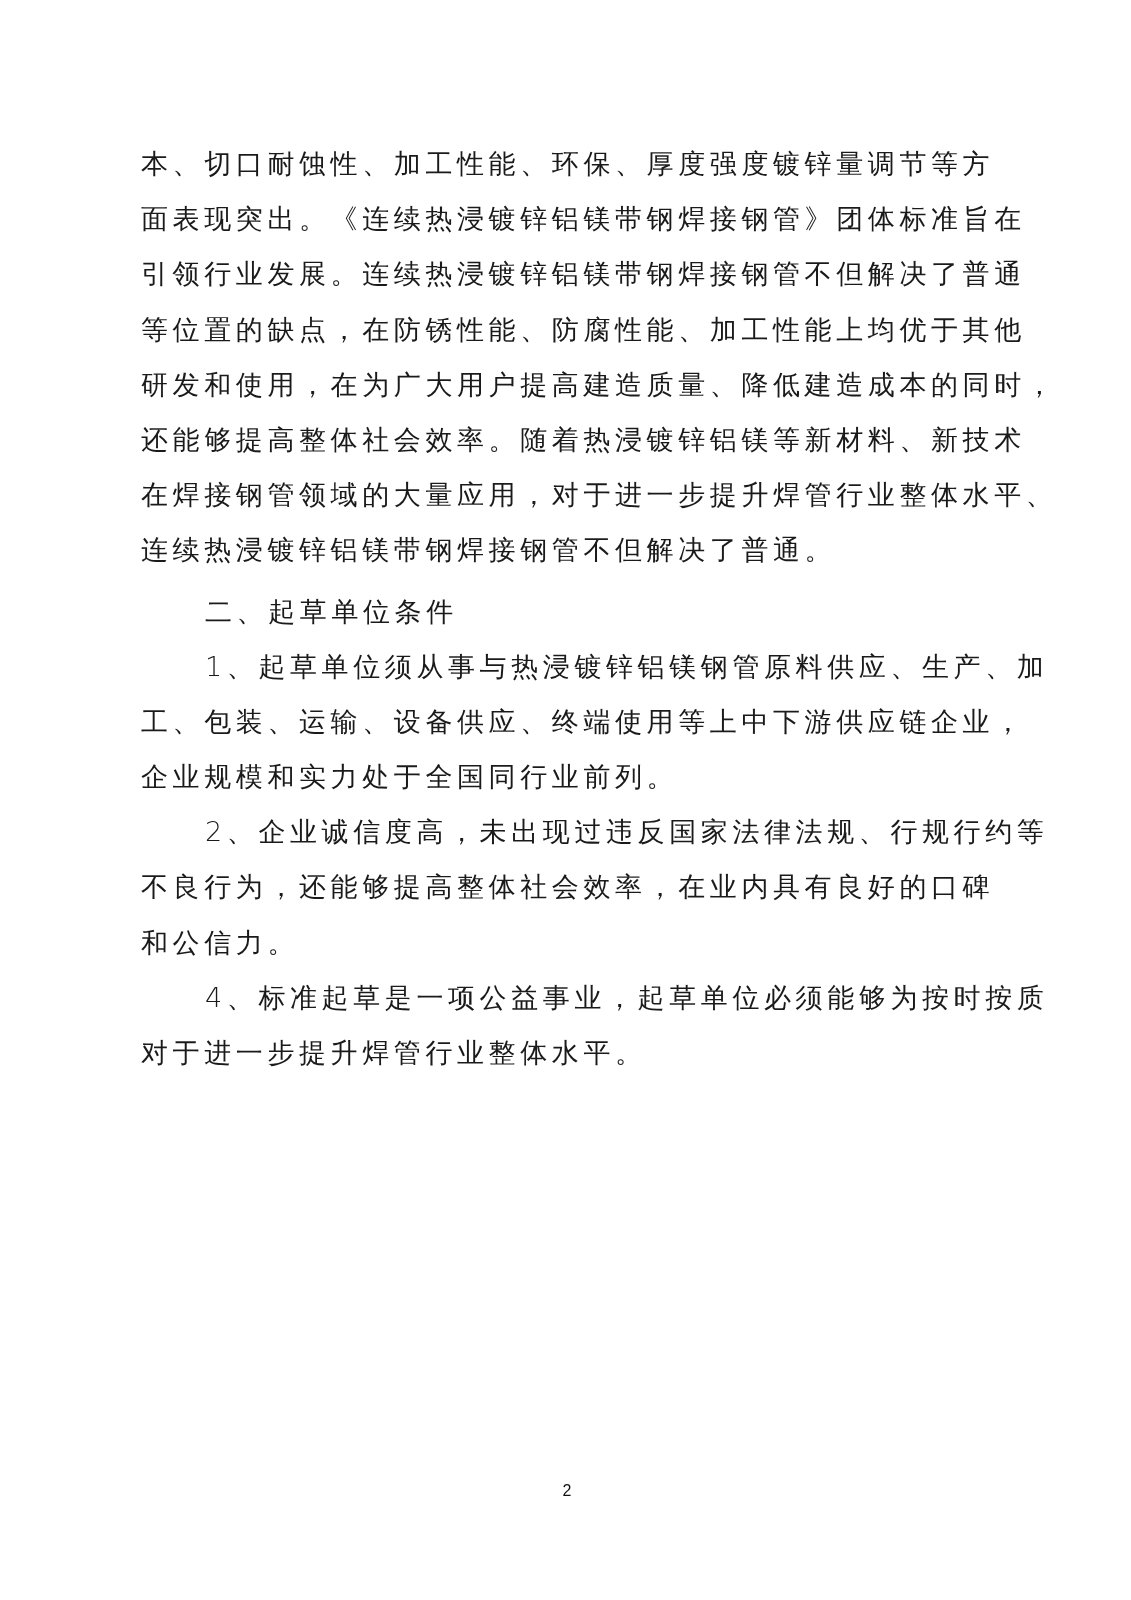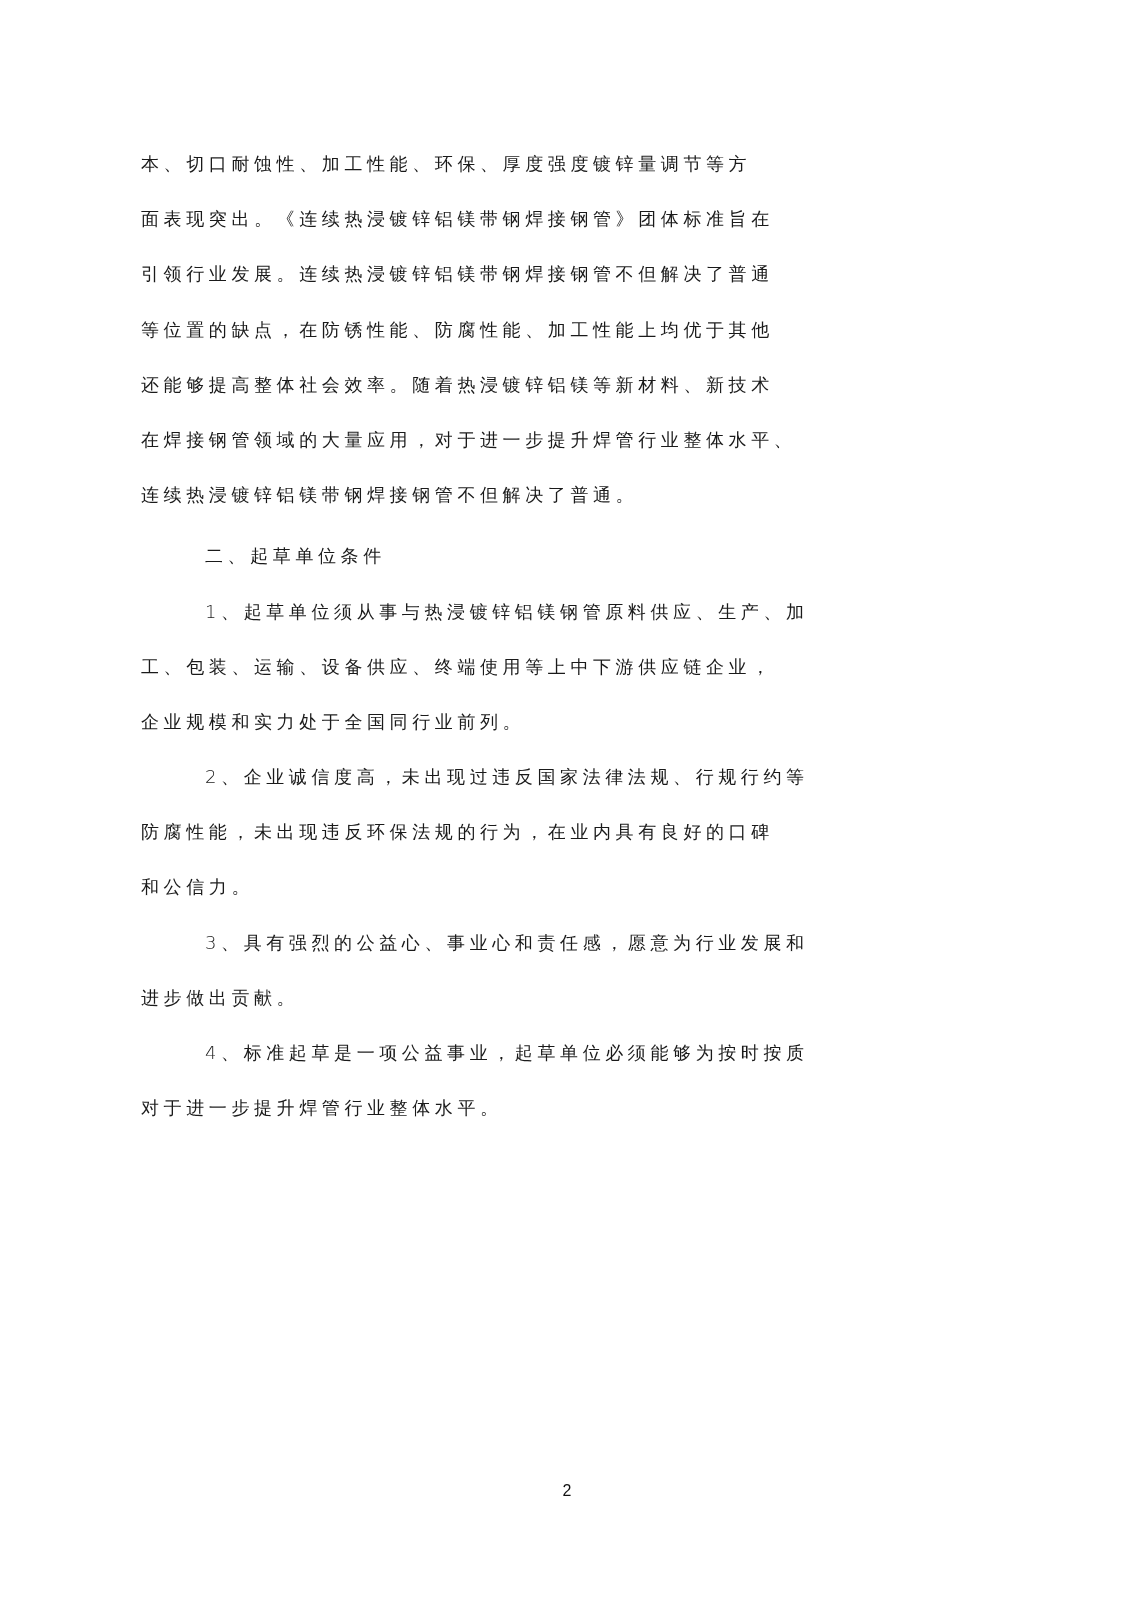--- a/index.html
+++ b/index.html
@@ -25,21 +25,21 @@
     }
     .body-text {
       position: absolute;
       left: 141px;
       top: 136px;
       width: 850px;
     }
     .line {
       height: 55.2px;
       line-height: 55.2px;
-      font-size: 18px;
+      font-size: 27px;
       letter-spacing: 4.6px;
       white-space: nowrap;
       font-weight: 300;
     }
     .line.indent {
       padding-left: 64px;
     }
     .line.gap-before {
       margin-top: 6px;
     }
@@ -58,43 +58,40 @@
 <body>
 
 <div class="page">
   <div class="body-text">
 
     <div>
       <div class="line">本、切口耐蚀性、加工性能、环保、厚度强度镀锌量调节等方</div>
       <div class="line">面表现突出。《连续热浸镀锌铝镁带钢焊接钢管》团体标准旨在</div>
       <div class="line">引领行业发展。连续热浸镀锌铝镁带钢焊接钢管不但解决了普通</div>
       <div class="line">等位置的缺点，在防锈性能、防腐性能、加工性能上均优于其他</div>
+      <div class="line">研发和使用，在为广大用户提高建造质量、降低建造成本的同时，</div>
       <div class="line">还能够提高整体社会效率。随着热浸镀锌铝镁等新材料、新技术</div>
       <div class="line">在焊接钢管领域的大量应用，对于进一步提升焊管行业整体水平、</div>
       <div class="line">连续热浸镀锌铝镁带钢焊接钢管不但解决了普通。</div>
     </div>
 
     <div class="line indent gap-before">二、起草单位条件</div>
 
     <div class="gap-before">
       <div class="line indent">1、起草单位须从事与热浸镀锌铝镁钢管原料供应、生产、加</div>
       <div class="line">工、包装、运输、设备供应、终端使用等上中下游供应链企业，</div>
       <div class="line">企业规模和实力处于全国同行业前列。</div>
     </div>
 
     <div class="gap-before">
       <div class="line indent">2、企业诚信度高，未出现过违反国家法律法规、行规行约等</div>
-      <div class="line">防腐性能，未出现违反环保法规的行为，在业内具有良好的口碑</div>
+      <div class="line">不良行为，还能够提高整体社会效率，在业内具有良好的口碑</div>
       <div class="line">和公信力。</div>
     </div>
 
-    <div class="gap-before">
-      <div class="line indent">3、具有强烈的公益心、事业心和责任感，愿意为行业发展和</div>
-      <div class="line">进步做出贡献。</div>
-    </div>
 
     <div class="gap-before">
       <div class="line indent">4、标准起草是一项公益事业，起草单位必须能够为按时按质</div>
       <div class="line">对于进一步提升焊管行业整体水平。</div>
     </div>
 
   </div>
 
   <div class="page-number">2</div>
 </div>

